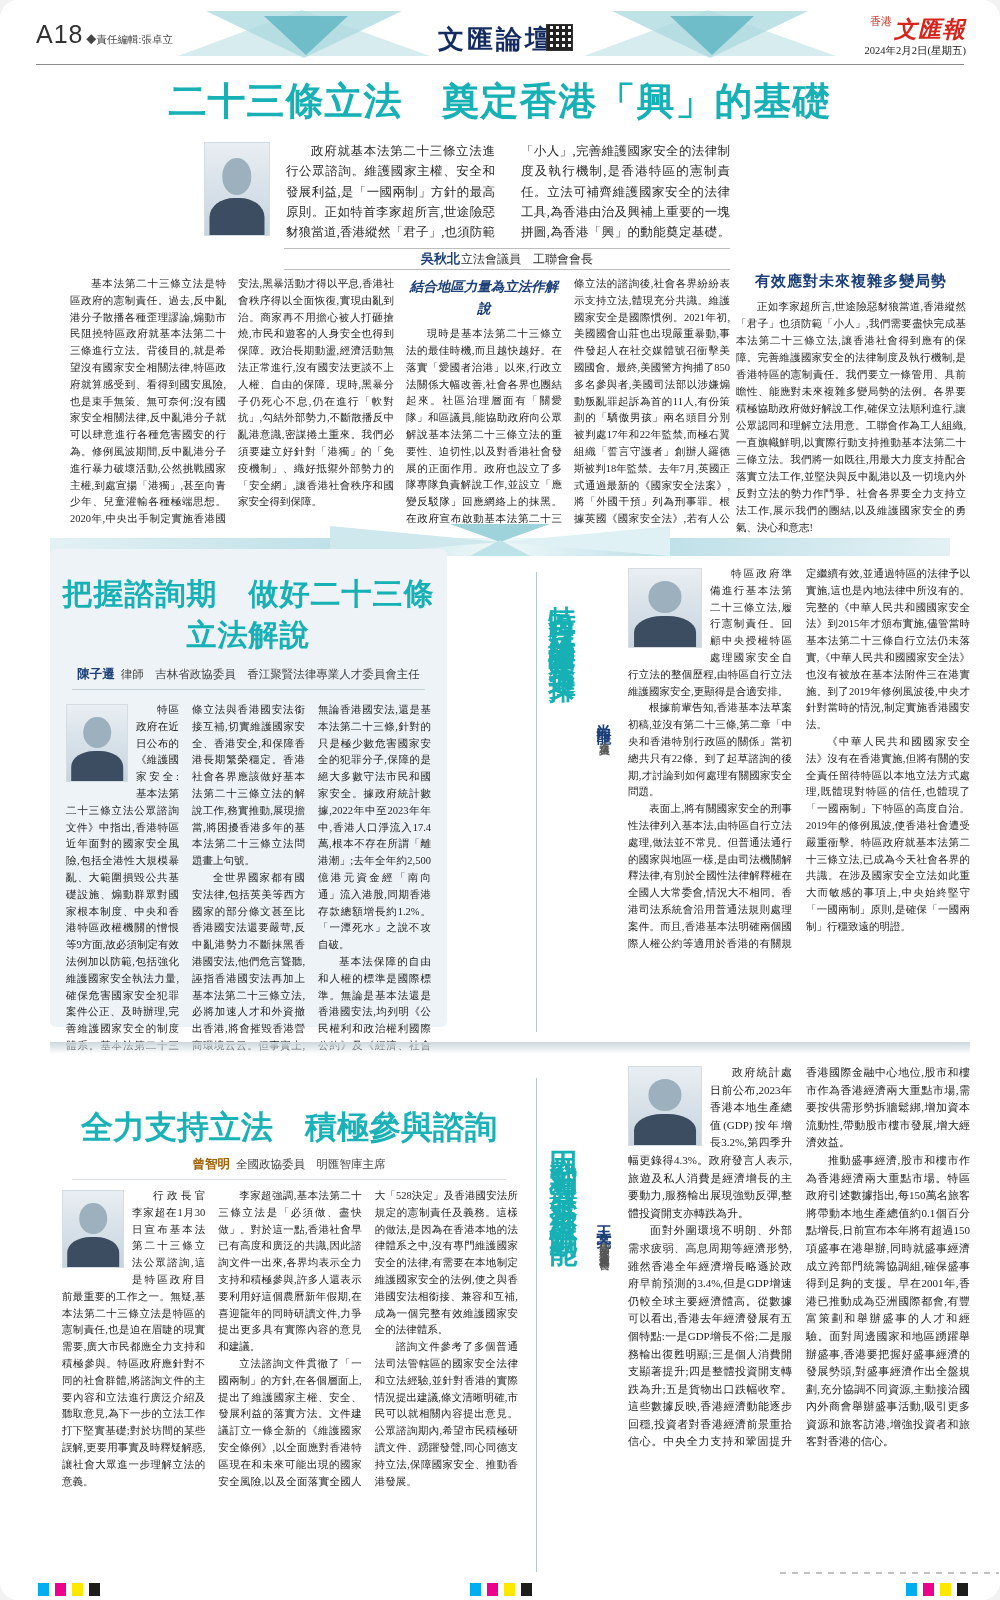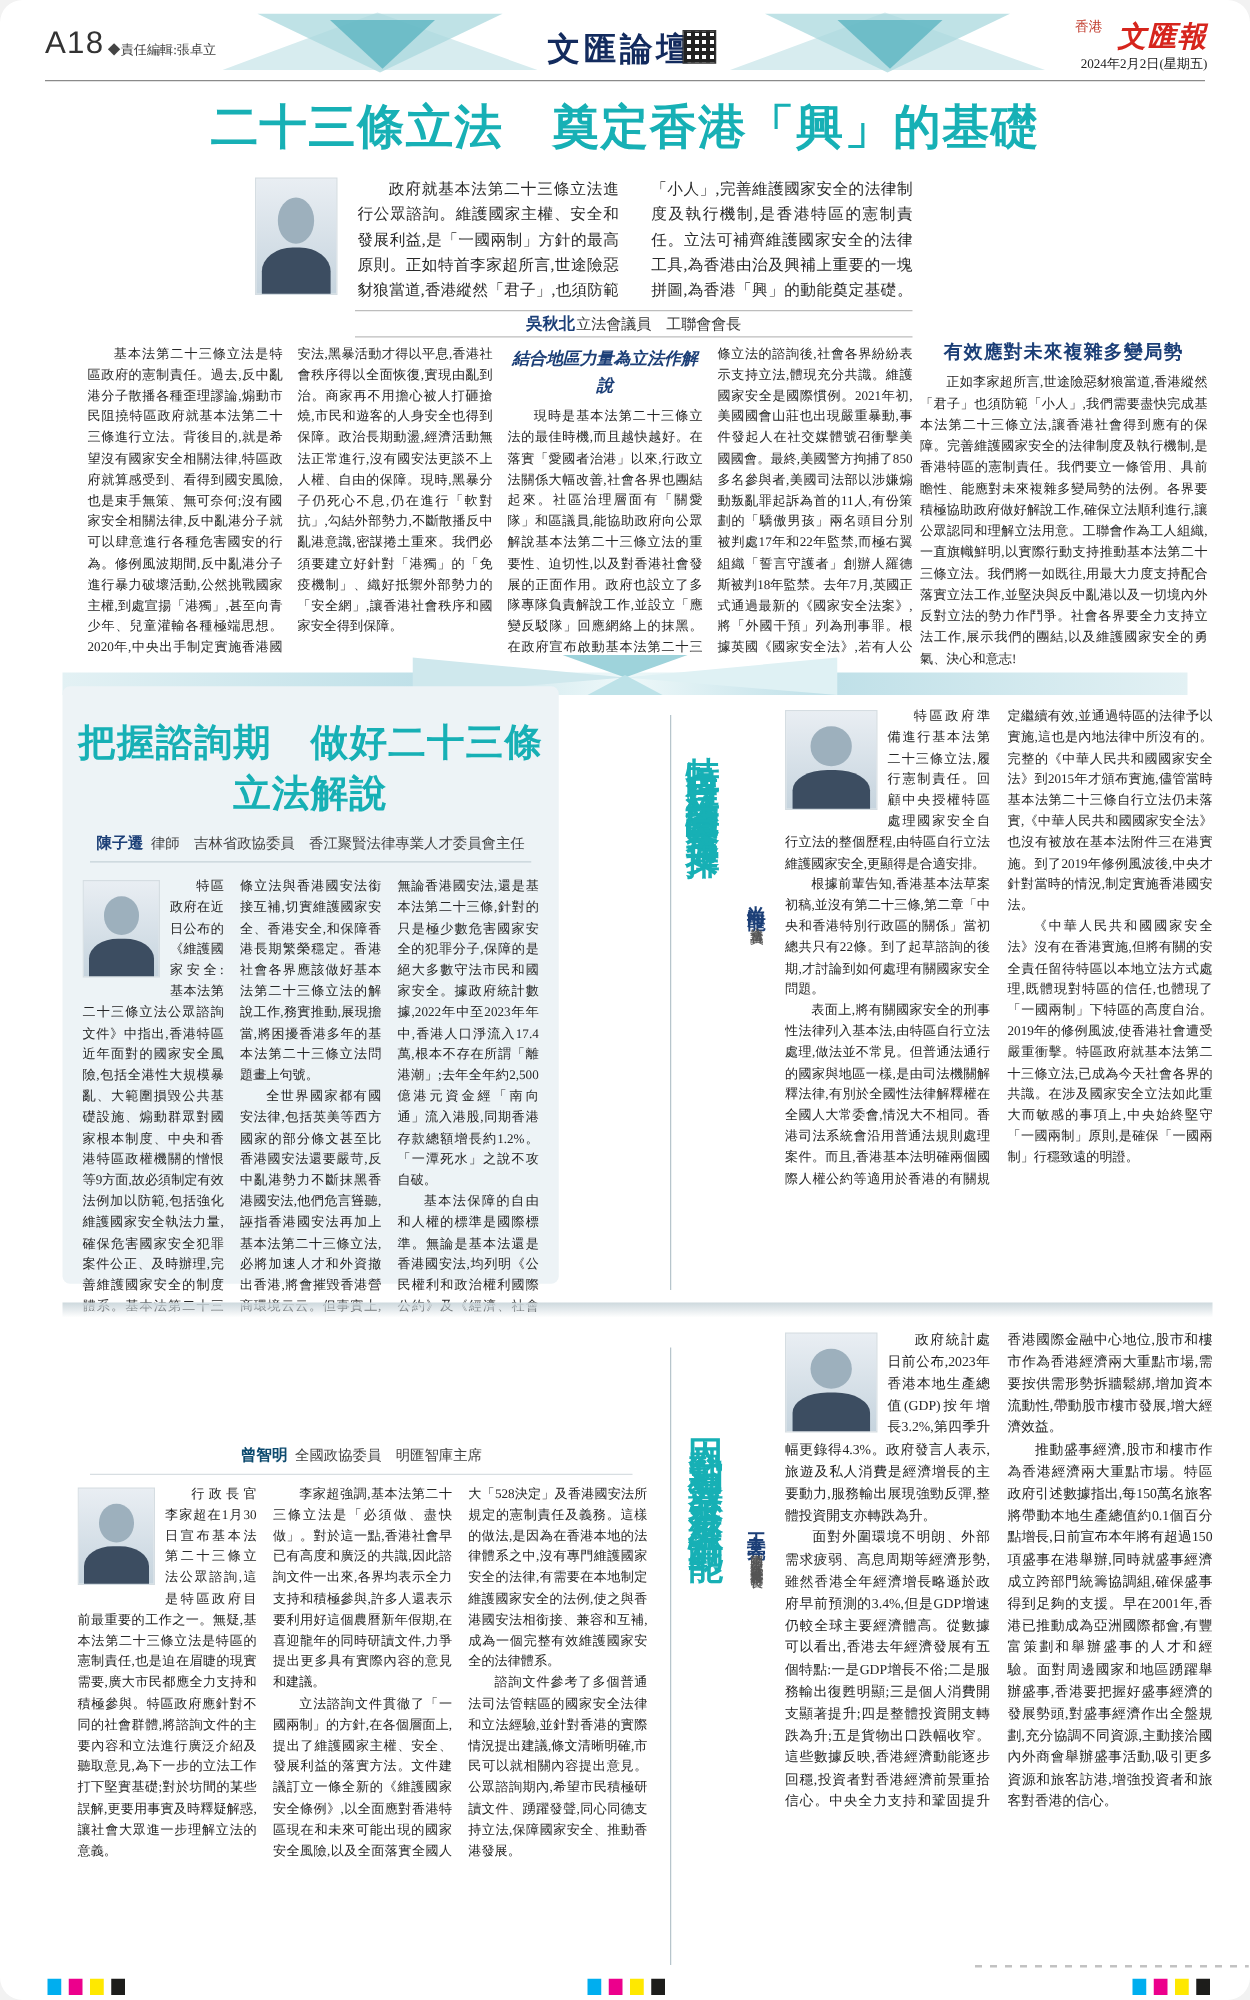--- a/index.html
+++ b/index.html
@@ -12,21 +12,21 @@
   
   .pageno { position:absolute; left:36px; top:20px; font-family:"Liberation Sans",sans-serif; font-size:25px; color:#333; letter-spacing:1px; }
   .editor { position:absolute; left:86px; top:33px; font-size:10.5px; color:#444; }
   .tri { position:absolute; top:8px; width:258px; height:54px; }
   .tri.left { left:178px; } .tri.right { left:584px; }
   .sectiontitle { position:absolute; left:438px; top:22px; font-size:26px; font-weight:bold; color:#132b5e; letter-spacing:3px; }
   .qr { position:absolute; left:546px; top:24px; width:27px; height:27px; border:1px solid #333;
         background-image:repeating-linear-gradient(0deg,#222 0 3px,rgba(255,255,255,0) 3px 6px),
                          repeating-linear-gradient(90deg,#222 0 3px,#fff 3px 6px); }
   .masthead { position:absolute; right:34px; top:14px; text-align:right; }
-  .masthead .region { font-size:11px; color:#c03a2b; vertical-align:top; margin-right:12px; }
+  .masthead .region { font-size:11px; color:#c03a2b; vertical-align:top; margin-right:2px; }
   .masthead .paper { font-size:23px; font-weight:bold; color:#d6251d; letter-spacing:1px; font-style:italic; }
   .dateline { position:absolute; right:34px; top:44px; font-size:10.5px; color:#222; }
   .hrule { position:absolute; left:36px; top:64px; width:928px; height:1px; background:#8a8a8a; }
 
   
   .a1-headline { position:absolute; left:0; top:76px; width:1000px; text-align:center;
     font-size:38px; font-weight:bold; color:#17b0b5; letter-spacing:1px; }
   .photo { position:relative; overflow:hidden; background:linear-gradient(180deg,#e9eef3 0%,#c6d4de 100%); border:1px solid #d5dde2; }
   .photo::before { content:""; position:absolute; left:50%; top:16%; width:46%; height:40%;
     transform:translateX(-50%); border-radius:50%; background:#9db0bd; }
@@ -73,21 +73,21 @@
   .v1-body p { text-indent:2em; }
   .v1-photo { width:74px; height:80px; }
 
   
   .band2 { position:absolute; left:50px; top:1042px; width:920px; height:12px;
     background:linear-gradient(180deg,#cdd8dd 0%,rgba(255,255,255,0) 100%); }
   .a3-headline { position:absolute; left:50px; top:1106px; width:478px; text-align:center;
     font-family:"Liberation Sans",sans-serif; font-size:32px; font-weight:bold; color:#1ab2b6; }
   .a3-byline { position:absolute; left:72px; top:1156px; width:434px; text-align:center; font-size:11.5px; color:#444;
     padding-bottom:6px; border-bottom:1px solid #d8dee2; }
-  .a3-byline .nm { font-weight:bold; color:#0c4a6e; font-size:12.5px; margin-right:6px; }
+  .a3-byline .nm { font-weight:bold; color:#a16207; font-size:12.5px; margin-right:6px; }
   .a3-body { position:absolute; left:62px; top:1188px; width:456px; height:384px; overflow:hidden;
     columns:3; column-gap:13px; font-size:10.5px; line-height:1.6; text-align:justify; color:#262626; }
   .a3-body p { text-indent:2em; }
   .vdiv2 { position:absolute; left:536px; top:1078px; width:1px; height:494px; background:#b7c5cc; }
   .vh2 { left:544px; top:1128px; height:440px; font-size:28px; letter-spacing:8px; }
   .va2 { left:594px; top:1214px; height:340px; }
   .v2-body { position:absolute; left:628px; top:1064px; width:342px; height:510px; overflow:hidden;
     columns:2; column-gap:14px; font-size:11px; line-height:1.6; text-align:justify; color:#262626; }
   .v2-body p { text-indent:2em; }
 
@@ -171,20 +171,21 @@
   </div>
   <div class="v1-body">
     <div class="photo floatphoto v1-photo"></div>
     <p>特區政府準備進行基本法第二十三條立法,履行憲制責任。回顧中央授權特區處理國家安全自行立法的整個歷程,由特區自行立法維護國家安全,更顯得是合適安排。</p>
     <p>根據前輩告知,香港基本法草案初稿,並沒有第二十三條,第二章「中央和香港特別行政區的關係」當初總共只有22條。到了起草諮詢的後期,才討論到如何處理有關國家安全問題。</p>
     <p>表面上,將有關國家安全的刑事性法律列入基本法,由特區自行立法處理,做法並不常見。但普通法通行的國家與地區一樣,是由司法機關解釋法律,有別於全國性法律解釋權在全國人大常委會,情況大不相同。香港司法系統會沿用普通法規則處理案件。而且,香港基本法明確兩個國際人權公約等適用於香港的有關規定繼續有效,並通過特區的法律予以實施,這也是內地法律中所沒有的。完整的《中華人民共和國國家安全法》到2015年才頒布實施,儘管當時基本法第二十三條自行立法仍未落實,《中華人民共和國國家安全法》也沒有被放在基本法附件三在港實施。到了2019年修例風波後,中央才針對當時的情況,制定實施香港國安法。</p>
     <p>《中華人民共和國國家安全法》沒有在香港實施,但將有關的安全責任留待特區以本地立法方式處理,既體現對特區的信任,也體現了「一國兩制」下特區的高度自治。2019年的修例風波,使香港社會遭受嚴重衝擊。特區政府就基本法第二十三條立法,已成為今天社會各界的共識。在涉及國家安全立法如此重大而敏感的事項上,中央始終堅守「一國兩制」原則,是確保「一國兩制」行穩致遠的明證。</p>
   </div>
 
   <div class="band2"></div>
+  <h2 class="a3-headline">全力支持立法　積極參與諮詢</h2>
   <div class="a3-byline">
     <span class="nm">曾智明</span><span>全國政協委員　明匯智庫主席</span>
   </div>
   <div class="a3-body">
     <div class="photo floatphoto"></div>
     <p>行政長官李家超在1月30日宣布基本法第二十三條立法公眾諮詢,這是特區政府目前最重要的工作之一。無疑,基本法第二十三條立法是特區的憲制責任,也是迫在眉睫的現實需要,廣大市民都應全力支持和積極參與。特區政府應針對不同的社會群體,將諮詢文件的主要內容和立法進行廣泛介紹及聽取意見,為下一步的立法工作打下堅實基礎;對於坊間的某些誤解,更要用事實及時釋疑解惑,讓社會大眾進一步理解立法的意義。</p>
     <p>李家超強調,基本法第二十三條立法是「必須做、盡快做」。對於這一點,香港社會早已有高度和廣泛的共識,因此諮詢文件一出來,各界均表示全力支持和積極參與,許多人還表示要利用好這個農曆新年假期,在喜迎龍年的同時研讀文件,力爭提出更多具有實際內容的意見和建議。</p>
     <p>立法諮詢文件貫徹了「一國兩制」的方針,在各個層面上,提出了維護國家主權、安全、發展利益的落實方法。文件建議訂立一條全新的《維護國家安全條例》,以全面應對香港特區現在和未來可能出現的國家安全風險,以及全面落實全國人大「528決定」及香港國安法所規定的憲制責任及義務。這樣的做法,是因為在香港本地的法律體系之中,沒有專門維護國家安全的法律,有需要在本地制定維護國家安全的法例,使之與香港國安法相銜接、兼容和互補,成為一個完整有效維護國家安全的法律體系。</p>
     <p>諮詢文件參考了多個普通法司法管轄區的國家安全法律和立法經驗,並針對香港的實際情況提出建議,條文清晰明確,市民可以就相關內容提出意見。公眾諮詢期內,希望市民積極研讀文件、踴躍發聲,同心同德支持立法,保障國家安全、推動香港發展。</p>
   </div>

